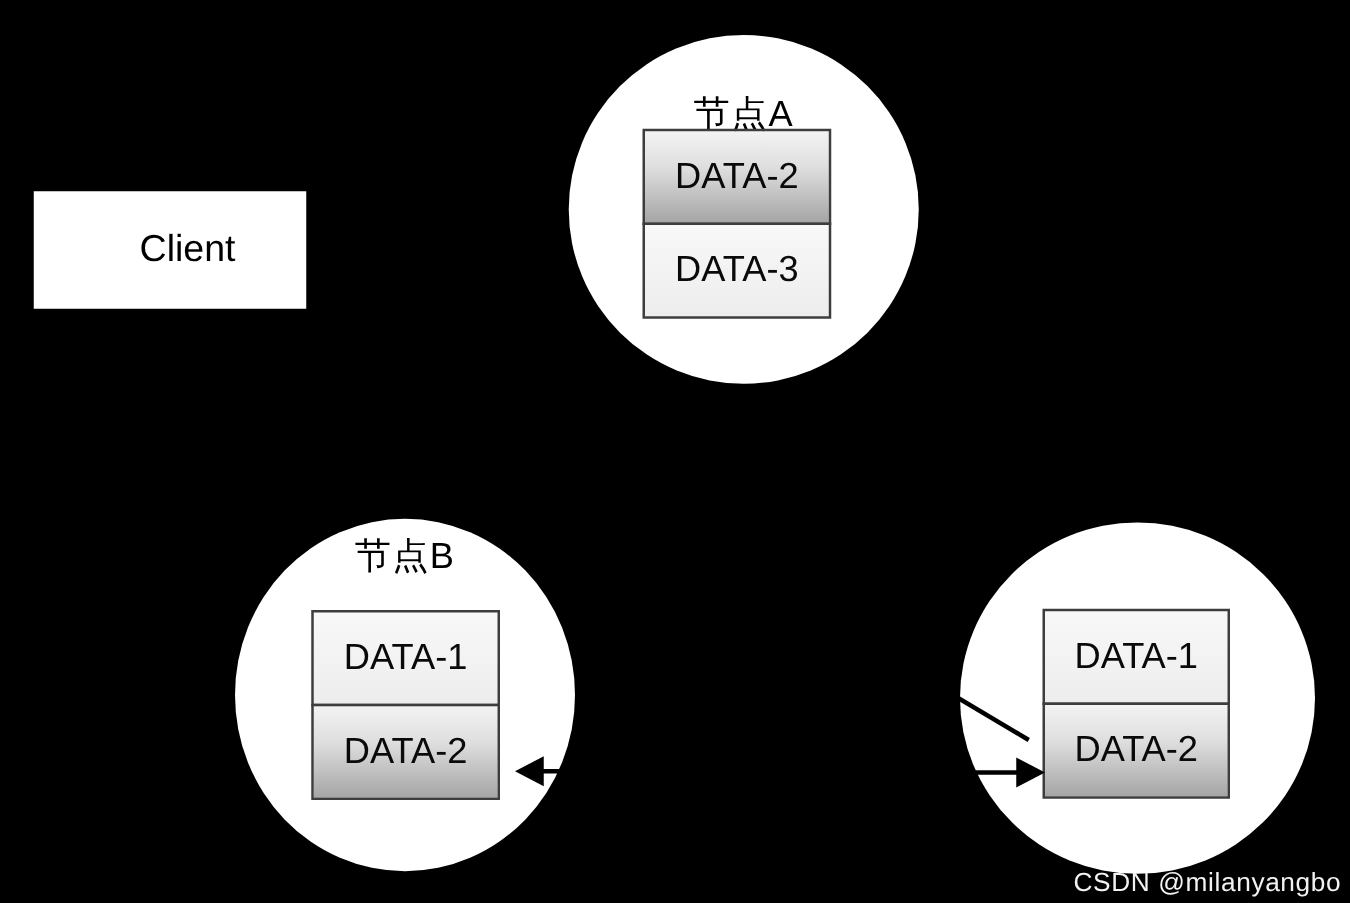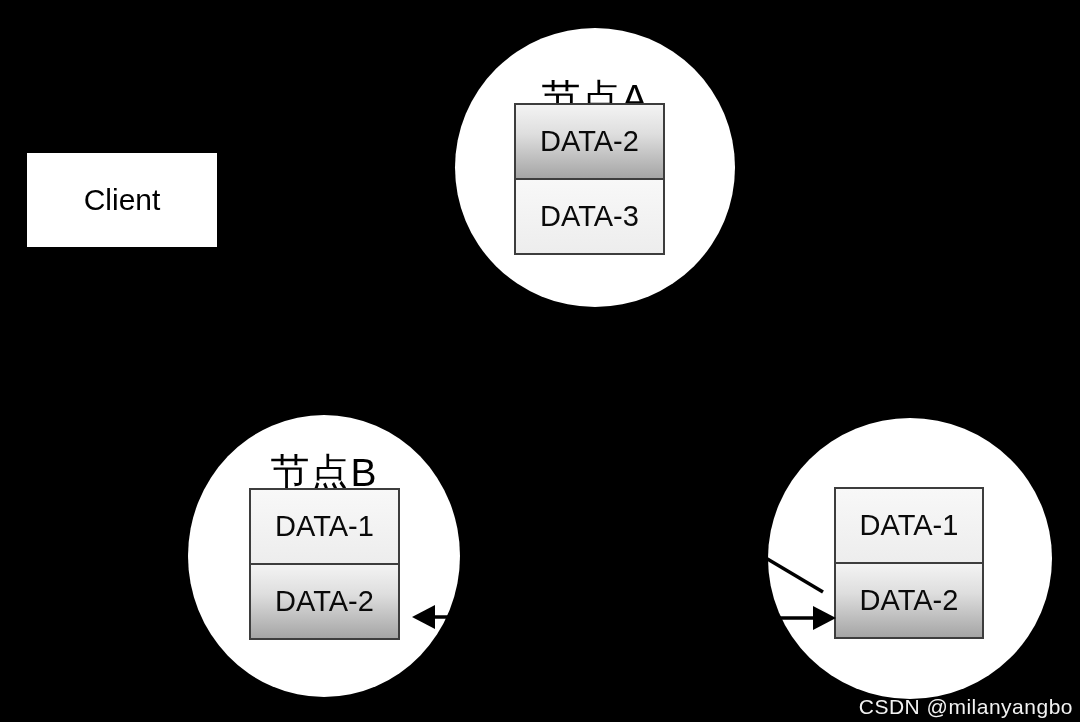--- a/index.html
+++ b/index.html
@@ -13,40 +13,40 @@
     height: 722px;
     background: #000;
     overflow: hidden;
   }
   .client-box {
     position: absolute;
     left: 27px; top: 153px;
     width: 190px; height: 94px;
     background: #ffffff;
     display: flex; align-items: center; justify-content: center;
-    font-size: 30px; color: #000;
+    font-size: 30px; color: #000; padding-left: 28px;
   }
   .node-circle {
     position: absolute;
     background: #ffffff;
     border-radius: 50%;
   }
   .node-a { left: 455px; top: 28px;  width: 280px; height: 279px; }
   .node-b { left: 188px; top: 415px; width: 272px; height: 282px; }
   .node-c { left: 768px; top: 418px; width: 284px; height: 281px; }
   .node-title {
     position: absolute;
     left: 0; width: 100%;
     text-align: center;
-    font-size: 39px; color: #000;
+    font-size: 29px; color: #000;
     letter-spacing: 1px;
     white-space: nowrap;
   }
   .node-a .node-title { top: 44px; }
-  .node-b .node-title { top: 31px; }
+  .node-b .node-title { top: 10px; }
   .node-c .node-title { top: 18px; }
   .box-stack {
     position: absolute;
   }
   .node-a .box-stack { left: 59px; top: 75px; width: 151px; }
   .node-b .box-stack { left: 61px; top: 73px; width: 151px; }
   .node-c .box-stack { left: 66px; top: 69px; width: 150px; }
   .data-box {
     box-sizing: border-box;
     width: 100%; height: 77px;

